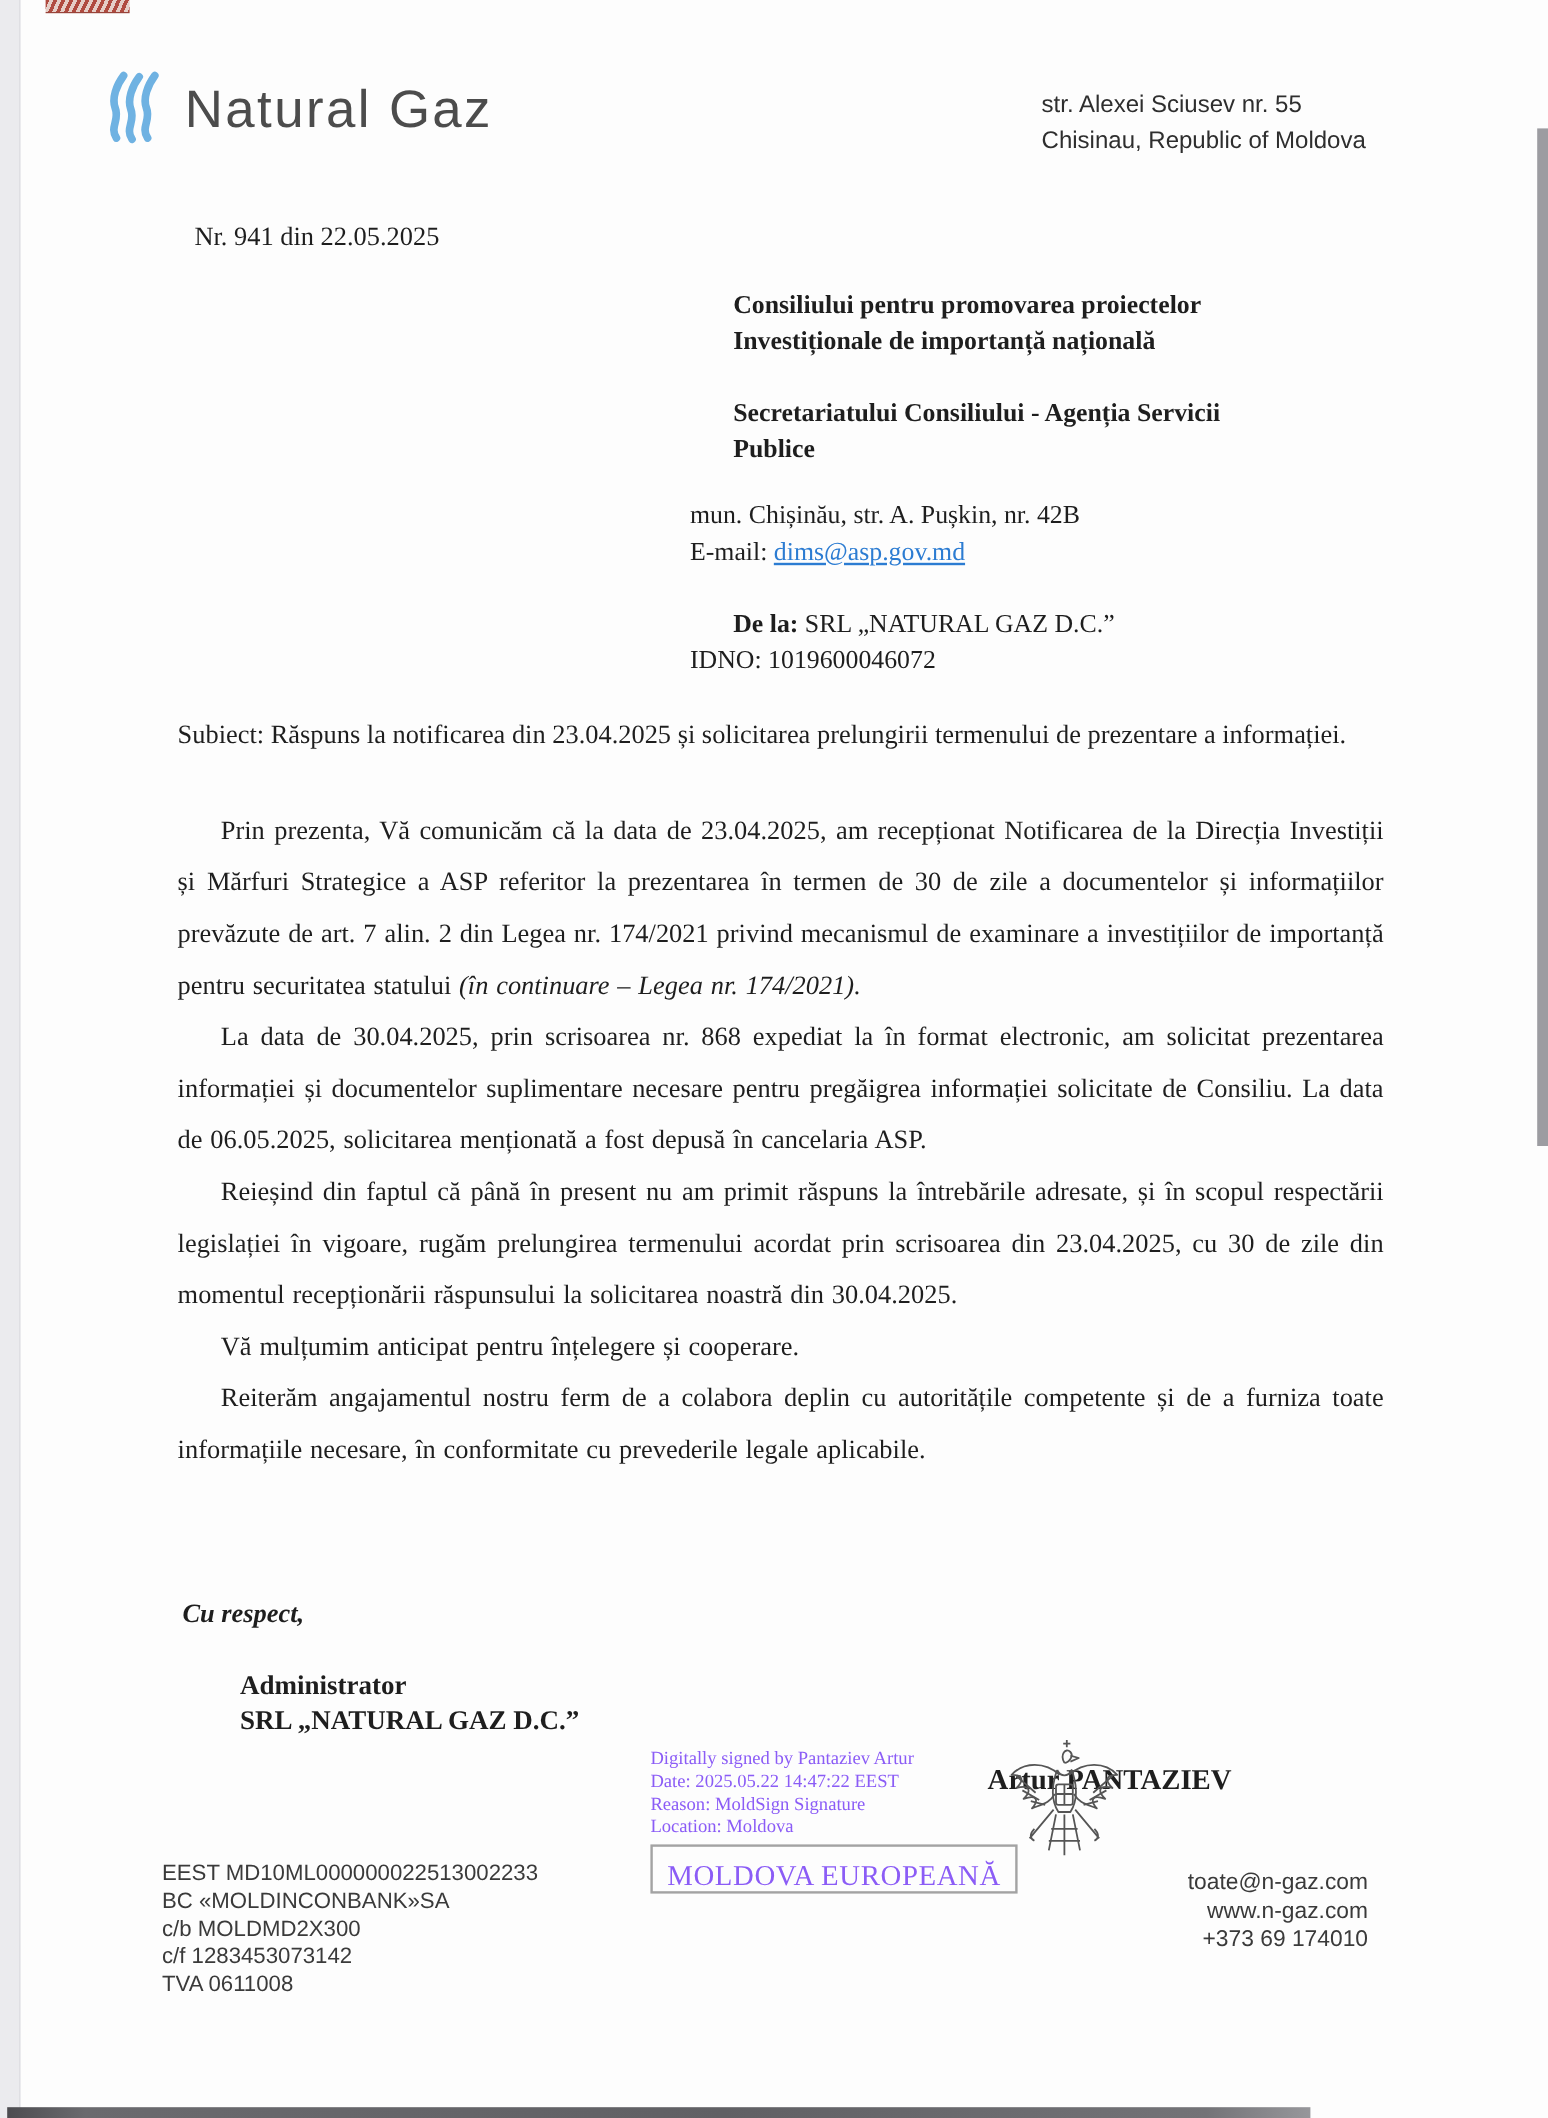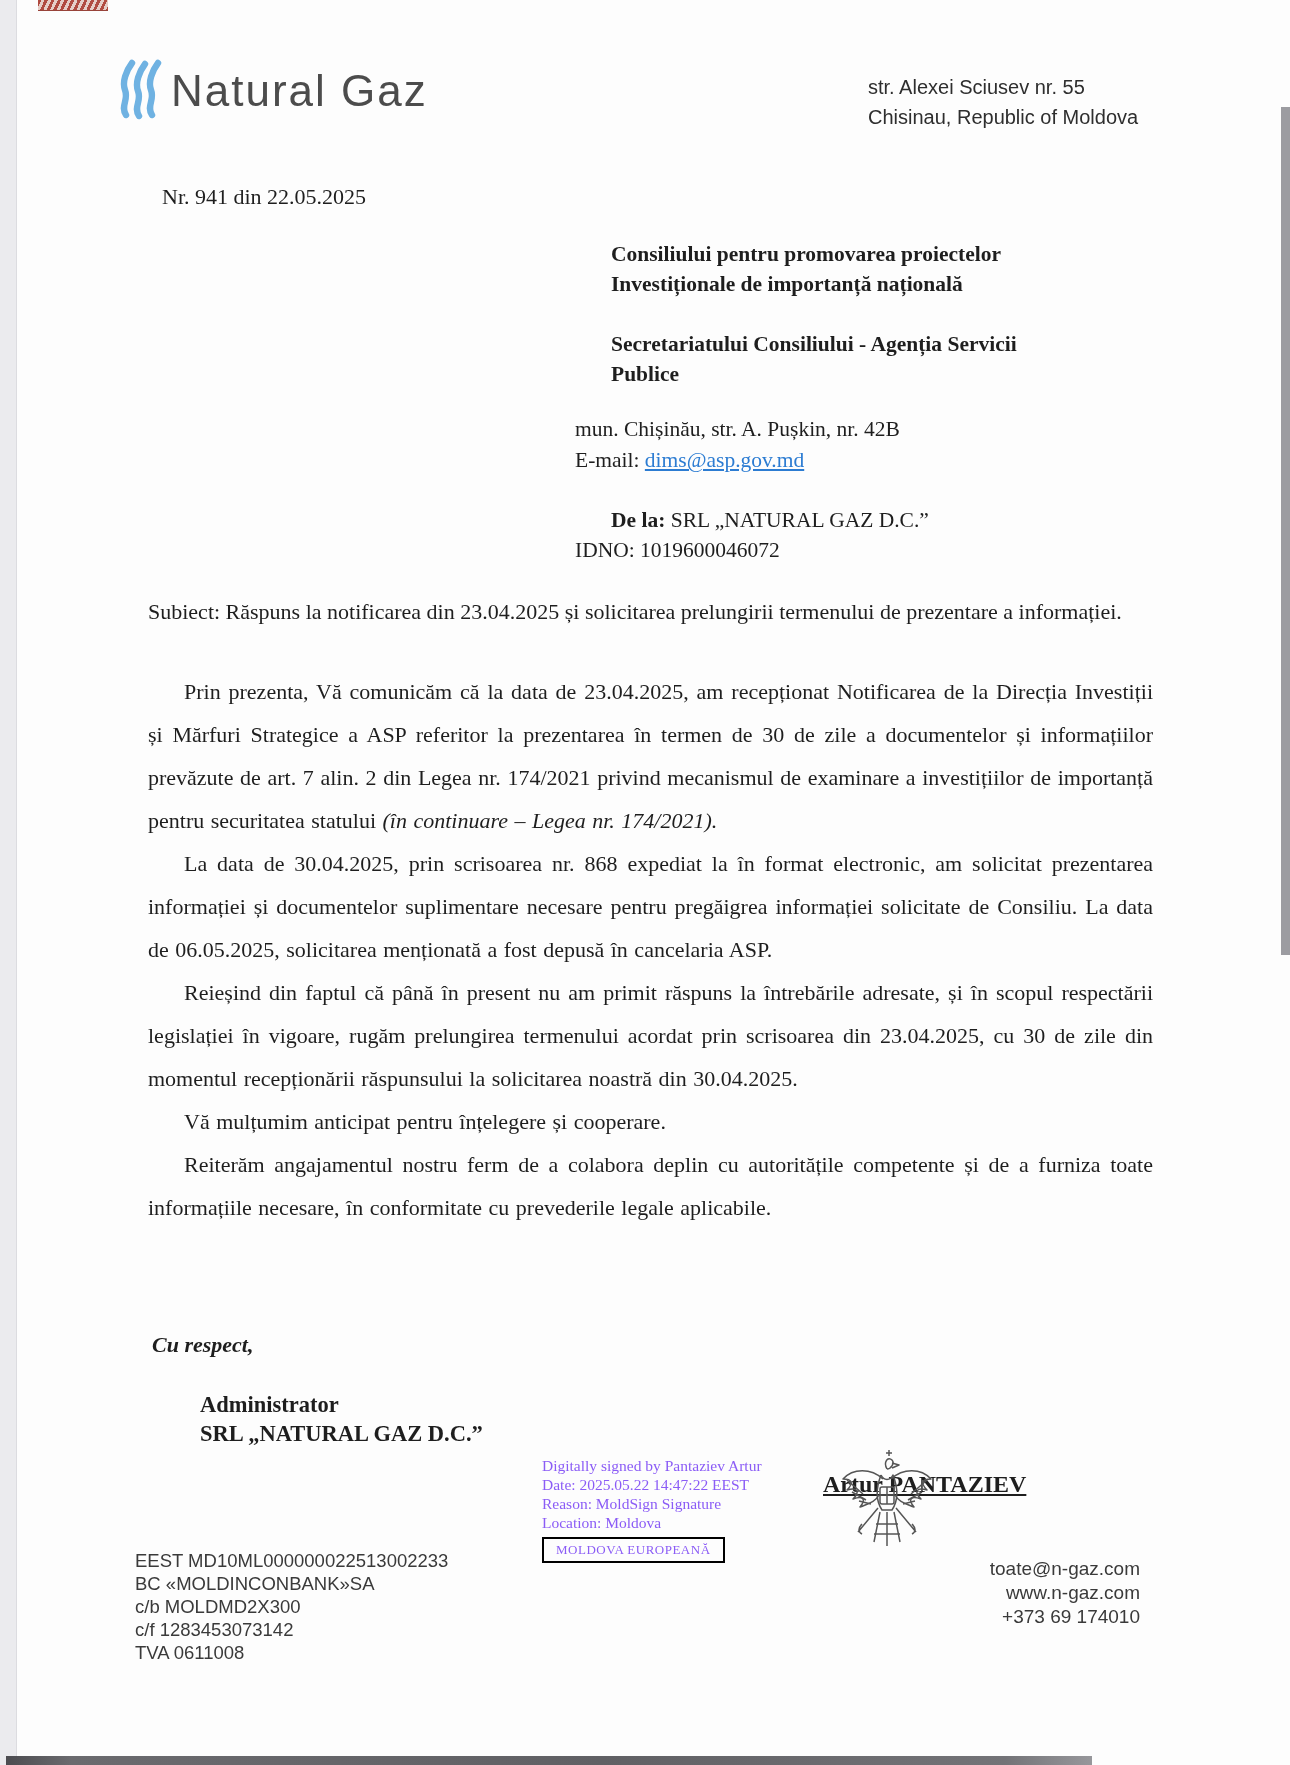--- a/index.html
+++ b/index.html
@@ -10,46 +10,46 @@
   .abs{position:absolute;}
   
   .left-strip{left:0;top:0;width:16px;height:1765px;background:#ebebee;border-right:1px solid #dcdce0;}
   .red-mark{left:38px;top:0;width:70px;height:10px;
     background:repeating-linear-gradient(115deg,#a8382c 0 3px,#e3c9c2 3px 6px);
     border-bottom:1px solid #8e2f25;opacity:.9;}
   .scrollbar-thumb{right:0;top:107px;width:9px;height:848px;background:#9c9ca1;}
   .bottom-edge{left:6px;bottom:0;width:1086px;height:9px;
     background:linear-gradient(90deg,#4c4c50,#6a6a6e 6%,#606064 55%,#737377 92%,#97979b);}
   
-  .logo{left:117px;top:58px;display:flex;align-items:center;gap:4px;}
+  .logo{left:88px;top:58px;display:flex;align-items:center;gap:16px;}
   .logo-text{font-family:"Liberation Sans",sans-serif;font-weight:400;font-size:44px;
     color:#4c4c4c;letter-spacing:2px;}
   .addr{left:868px;top:72px;font-family:"Liberation Sans",sans-serif;font-size:20px;
     line-height:30px;color:#2e2e2e;}
   
   .ref{left:162px;top:184px;font-size:22px;}
   .r-line{left:575px;font-size:21.5px;white-space:nowrap;}
   .r-bold{font-weight:bold;margin-left:36px;}
   .link{color:#2c7cd2;text-decoration:underline;}
   
   .subject{left:148px;top:592px;width:1005px;font-size:22px;line-height:39px;text-align:justify;}
   .subject b{font-weight:normal;}
   .body{left:148px;top:670px;width:1005px;font-size:22px;line-height:43px;
     text-align:justify;word-spacing:1px;}
   .body p{margin:0;text-indent:36px;}
   .it{font-style:italic;}
   
   .salut{left:152px;top:1332px;font-size:22px;font-weight:bold;font-style:italic;}
   .admin{left:200px;top:1392px;font-size:22.5px;font-weight:bold;}
   .company{left:200px;top:1421px;font-size:22.5px;font-weight:bold;}
-  .signer{left:823px;top:1471px;font-size:24px;font-weight:bold;text-decoration:underline;}
+  .signer{left:823px;top:1471px;font-size:24px;font-weight:bold;}
   
   .sig{left:542px;top:1456px;font-size:15.5px;line-height:19px;color:#8b5cf6;}
-  .stamp{display:inline-block;margin-top:5px;border:2px solid #000000;
-    padding:1px 12px 2px 12px;font-size:13px;letter-spacing:.5px;}
+  .stamp{display:inline-block;margin-top:5px;border:2px solid #a3a3a3;
+    padding:16px 12px 2px 12px;font-size:24px;letter-spacing:.5px;}
   .emblem{left:833px;top:1448px;width:108px;height:116px;}
   
   .foot{font-family:"Liberation Sans",sans-serif;color:#3a3a3a;}
   .foot-l{left:135px;top:1549px;font-size:18.5px;line-height:23px;}
   .foot-r{right:150px;top:1557px;font-size:19px;line-height:24px;text-align:right;}
 </style>
 </head>
 <body>
 
 <div class="abs left-strip"></div>

